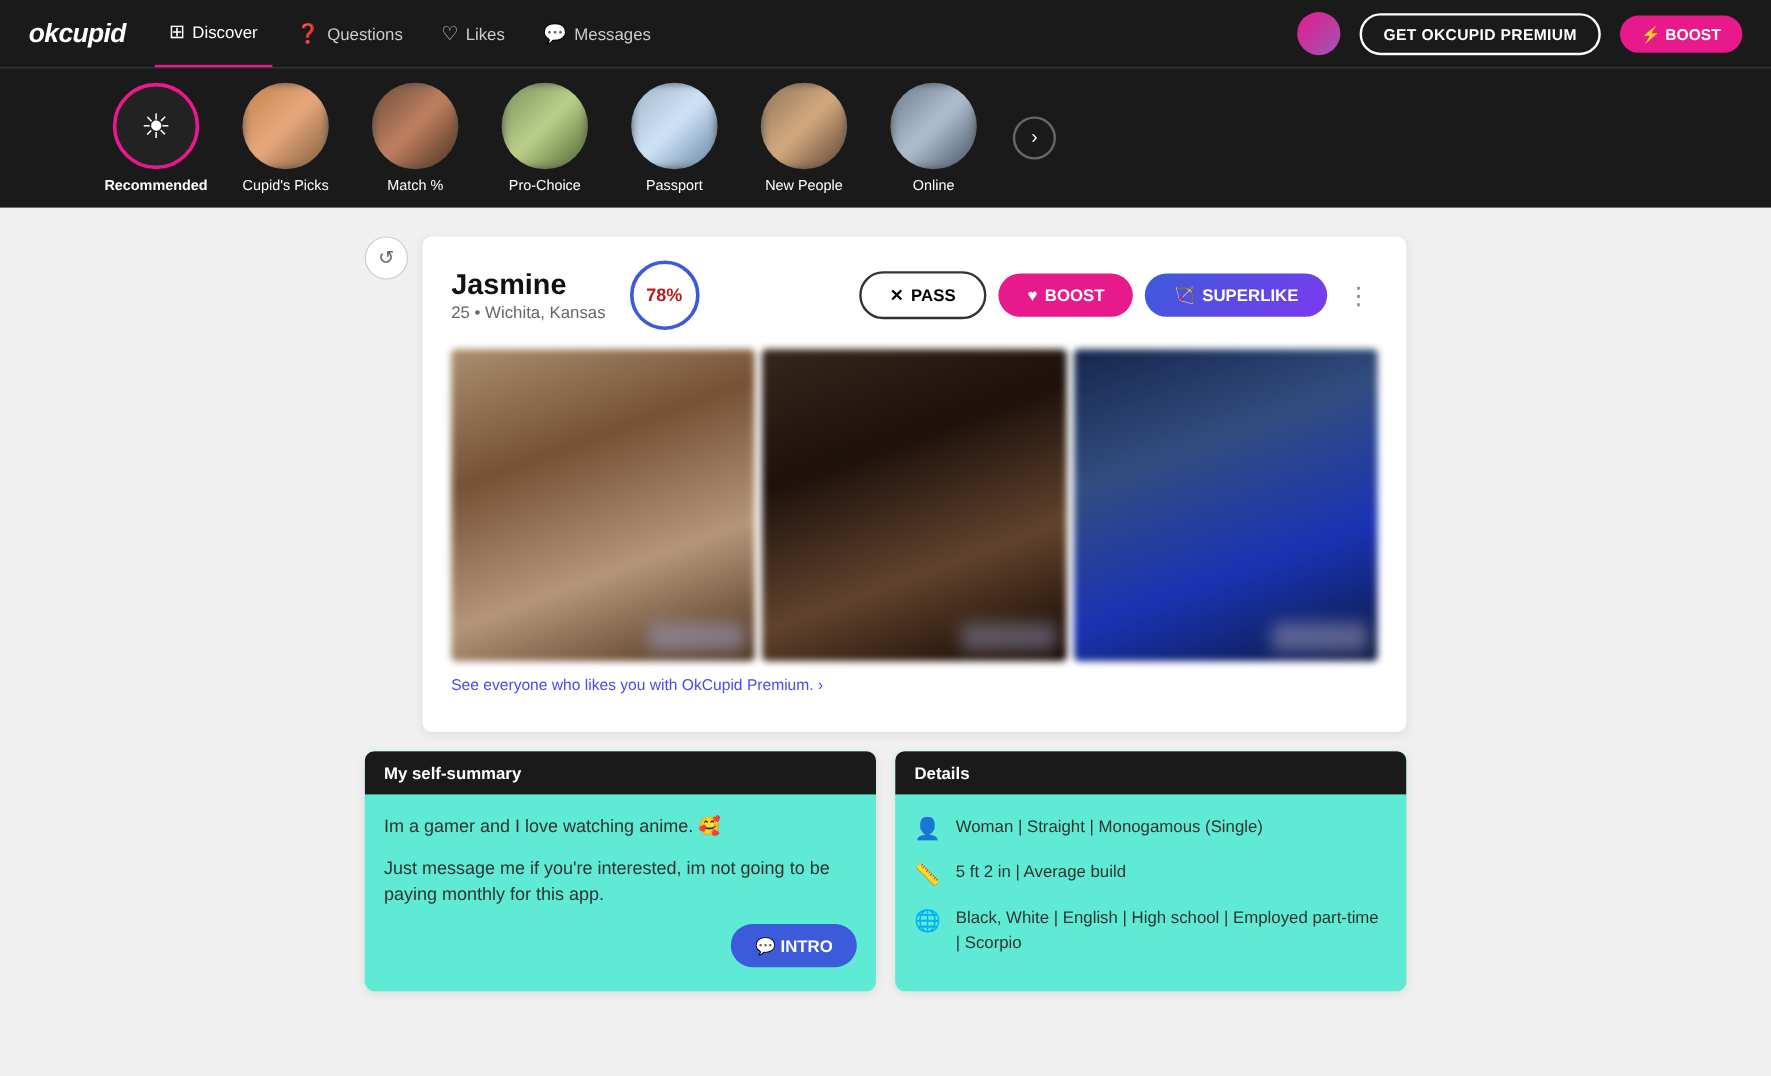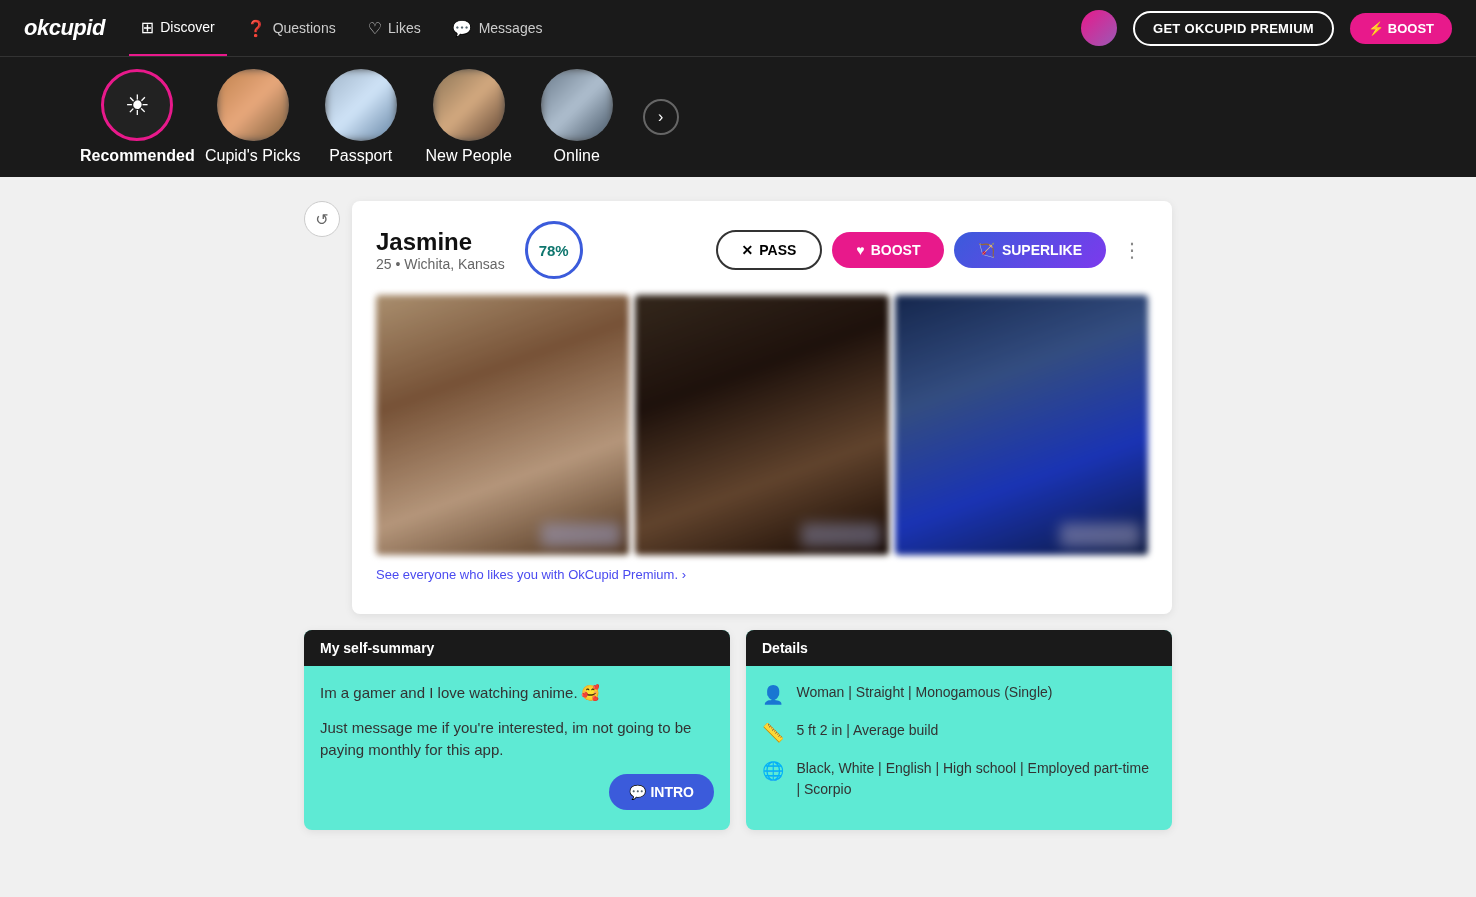--- a/index.html
+++ b/index.html
@@ -115,21 +115,21 @@
       filter: blur(4px);
     }
     .disc-thumb-img.t2 { background: linear-gradient(135deg, #c0824e, #e8a87c, #7a5c3a); filter: blur(4px); }
     .disc-thumb-img.t3 { background: linear-gradient(135deg, #6b4c3b, #c08060, #4a3020); filter: blur(4px); }
     .disc-thumb-img.t4 { background: linear-gradient(135deg, #7a8c5e, #bcd18a, #4a6030); filter: blur(4px); }
     .disc-thumb-img.t5 { background: linear-gradient(135deg, #a0b4c8, #d0e4f8, #6080a0); filter: blur(4px); }
     .disc-thumb-img.t6 { background: linear-gradient(135deg, #8b7355, #d4aa80, #5a4030); filter: blur(4px); }
     .disc-thumb-img.t7 { background: linear-gradient(135deg, #6a7a8a, #b0c0d0, #405060); filter: blur(4px); }
     .disc-label {
       color: white;
-      font-size: 16px;
+      font-size: 12px;
       font-weight: 500;
     }
     .disc-label.active { font-weight: 700; }
     .disc-next-btn {
       width: 36px;
       height: 36px;
       border-radius: 50%;
       border: 2px solid #666;
       background: transparent;
       color: white;
@@ -181,21 +181,21 @@
     .match-circle {
       width: 58px;
       height: 58px;
       border-radius: 50%;
       border: 3px solid #3b5bdb;
       display: flex;
       align-items: center;
       justify-content: center;
       font-size: 15px;
       font-weight: 700;
-      color: #0f766e;
+      color: #b91c1c;
       margin-left: 4px;
     }
     .action-buttons {
       display: flex;
       gap: 10px;
       margin-left: auto;
       align-items: center;
     }
     .btn-pass {
       border: 2px solid #333;
@@ -383,20 +383,32 @@
 <div class="discovery-bar">
   <div class="disc-item">
     <div class="disc-thumb recommended"></div>
     <span class="disc-label active">Recommended</span>
   </div>
   <div class="disc-item">
     <div class="disc-thumb">
       <div class="disc-thumb-img t2"></div>
     </div>
     <span class="disc-label">Cupid's Picks</span>
+  </div>
+  <div class="disc-item">
+    <div class="disc-thumb">
+      <div class="disc-thumb-img t3"></div>
+    </div>
+    <span class="disc-label">Match %</span>
+  </div>
+  <div class="disc-item">
+    <div class="disc-thumb">
+      <div class="disc-thumb-img t4"></div>
+    </div>
+    <span class="disc-label">Pro-Choice</span>
   </div>
   <div class="disc-item">
     <div class="disc-thumb">
       <div class="disc-thumb-img t5"></div>
     </div>
     <span class="disc-label">Passport</span>
   </div>
   <div class="disc-item">
     <div class="disc-thumb">
       <div class="disc-thumb-img t6"></div>

